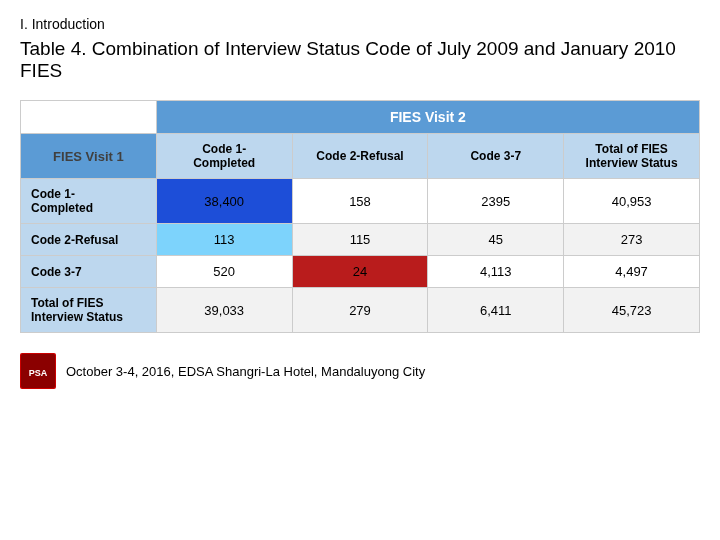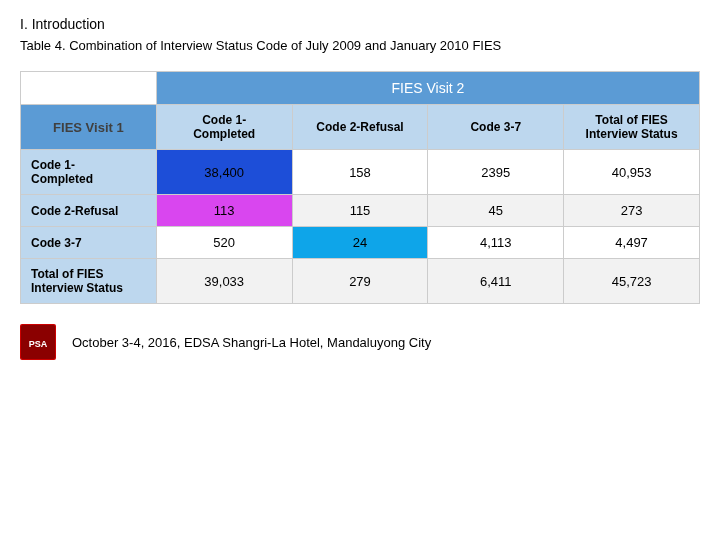--- a/index.html
+++ b/index.html
@@ -11,39 +11,39 @@
       min-height: 540px;
       padding: 16px 20px;
     }
     h1 {
       font-size: 14px;
       font-weight: normal;
       margin-bottom: 6px;
       color: #000;
     }
     .subtitle {
-      font-size: 13px;
+      font-size: 19px;
       margin-bottom: 18px;
       color: #000;
     }
     table {
       width: 100%;
       border-collapse: collapse;
       table-layout: fixed;
     }
     th, td {
       border: 1px solid #ccc;
       padding: 8px 10px;
       text-align: center;
       vertical-align: middle;
     }
     .fies-visit2-header {
       background-color: #5b9bd5;
       color: #fff;
-      font-weight: normal;
+      font-weight: bold;
       font-size: 14px;
     }
     .fies-visit1-cell {
       background-color: #5b9bd5;
       color: #404040;
       font-weight: bold;
       font-size: 13px;
     }
     .col-header {
       background-color: #bdd7ee;
@@ -53,21 +53,21 @@
     .row-label-blue {
       background-color: #bdd7ee;
       font-weight: bold;
       font-size: 12px;
       text-align: left;
     }
     .footer {
       margin-top: 20px;
       display: flex;
       align-items: center;
-      gap: 16px;
+      gap: 10px;
     }
     .footer-logo {
       width: 36px;
       height: 36px;
       background: #c00;
       display: flex;
       align-items: center;
       justify-content: center;
       color: white;
       font-size: 9px;
@@ -102,29 +102,29 @@
   <tr>
         <td class="row-label-blue" style="white-space: pre-line; background: rgb(189, 215, 238);">Code 1-
 Completed</td>
         <td class="data-cell" style="background: #1d4ed8;">38,400</td>
         <td class="data-cell" style="background: rgb(255, 255, 255);">158</td>
         <td class="data-cell" style="background: rgb(255, 255, 255);">2395</td>
         <td class="data-cell" style="background: rgb(255, 255, 255);">40,953</td>
       </tr>
       <tr>
         <td class="row-label-blue" style="white-space: pre-line; background: rgb(189, 215, 238);">Code 2-Refusal</td>
-        <td class="data-cell" style="background: #d946ef;">113</td>
+        <td class="data-cell" style="background: #7dd3fc;">113</td>
         <td class="data-cell" style="background: rgb(242, 242, 242);">115</td>
         <td class="data-cell" style="background: rgb(242, 242, 242);">45</td>
         <td class="data-cell" style="background: rgb(242, 242, 242);">273</td>
       </tr>
       <tr>
         <td class="row-label-blue" style="white-space: pre-line; background: rgb(189, 215, 238);">Code 3-7</td>
         <td class="data-cell" style="background: rgb(255, 255, 255);">520</td>
-        <td class="data-cell" style="background: #0ea5e9;">24</td>
+        <td class="data-cell" style="background: #b91c1c;">24</td>
         <td class="data-cell" style="background: rgb(255, 255, 255);">4,113</td>
         <td class="data-cell" style="background: rgb(255, 255, 255);">4,497</td>
       </tr>
       <tr>
         <td class="row-label-blue" style="white-space: pre-line; background: rgb(189, 215, 238);">Total of FIES
 Interview Status</td>
         <td class="data-cell" style="background: rgb(242, 242, 242);">39,033</td>
         <td class="data-cell" style="background: rgb(242, 242, 242);">279</td>
         <td class="data-cell" style="background: rgb(242, 242, 242);">6,411</td>
         <td class="data-cell" style="background: rgb(242, 242, 242);">45,723</td>

